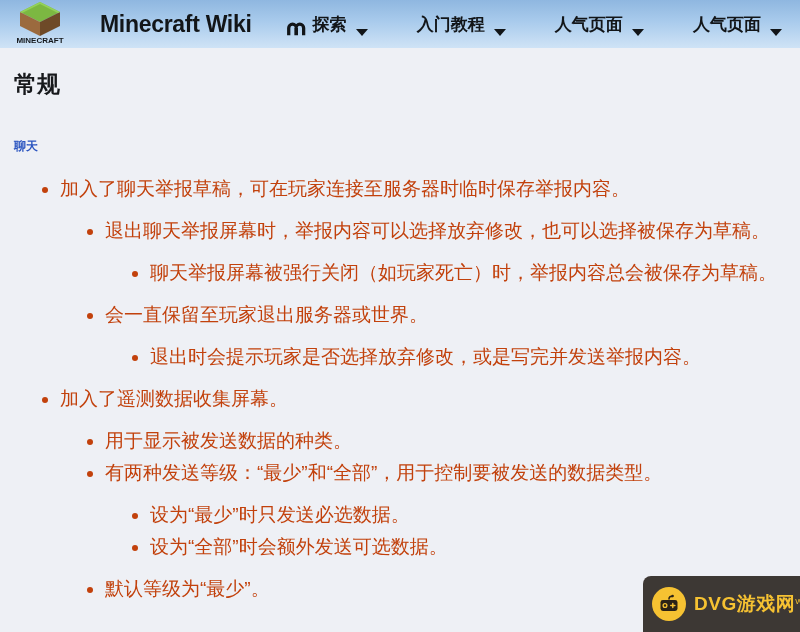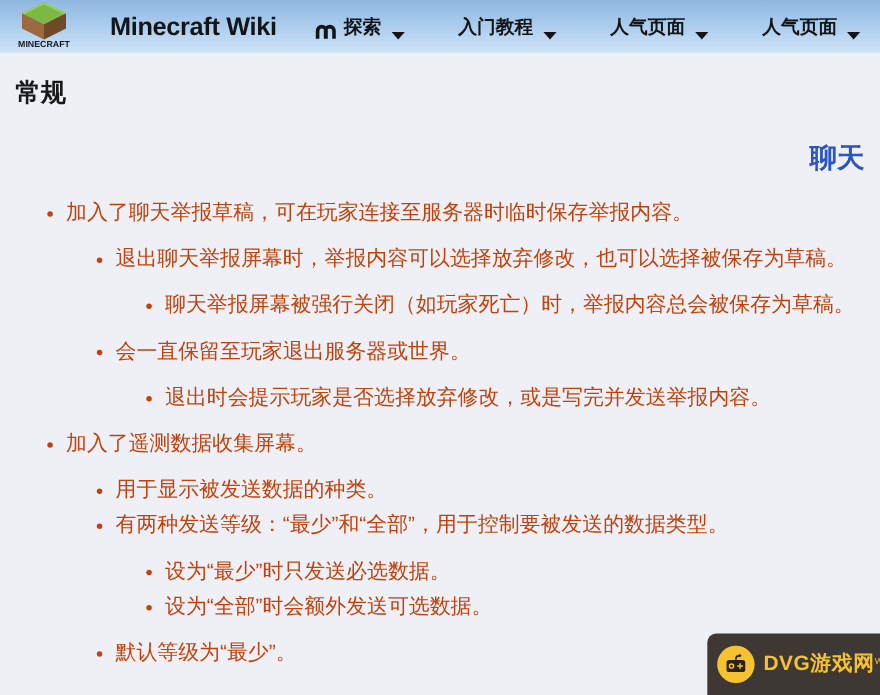--- a/index.html
+++ b/index.html
@@ -59,21 +59,21 @@
     border-top: 7px solid #121518;
     margin-left: 9px;
   }
 
   
   .content { padding: 8px 14px 0 14px; }
   h2.section-heading {
     font-size: 23px; font-weight: bold; color: #17191c;
     margin-top: 13px;
   }
-  h3.subsection-heading { margin-top: 27px; font-size: 25px; text-align: right; }
+  h3.subsection-heading { margin-top: 38px; font-size: 12px; }
   h3.subsection-heading a {
     color: #2b55c0; text-decoration: none; font-weight: bold;
     cursor: pointer;
   }
 
   .changelog { font-size: 19px; }
   .changelog ul {
     list-style: disc;
     margin: 21px 0 0 0;
     padding-left: 46px;

